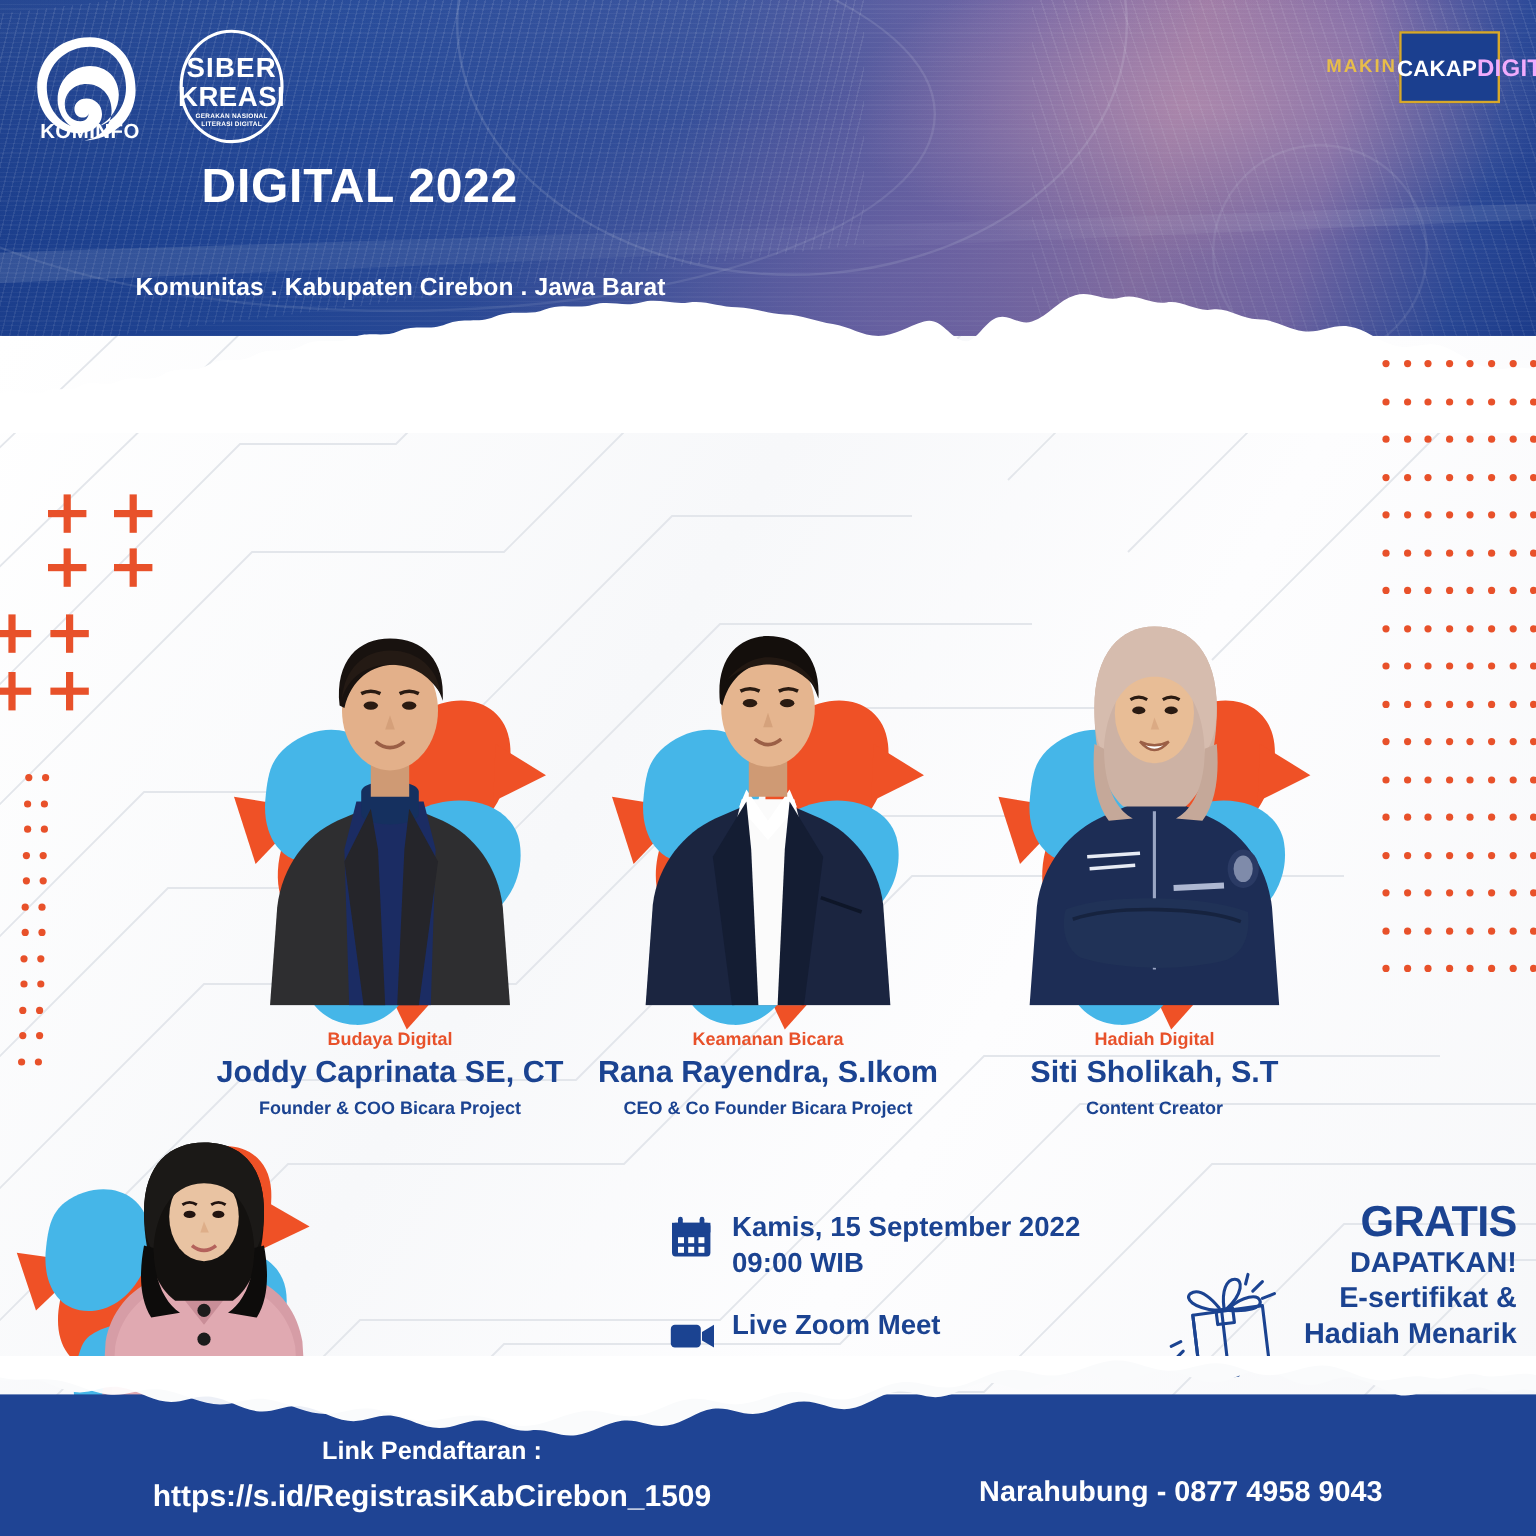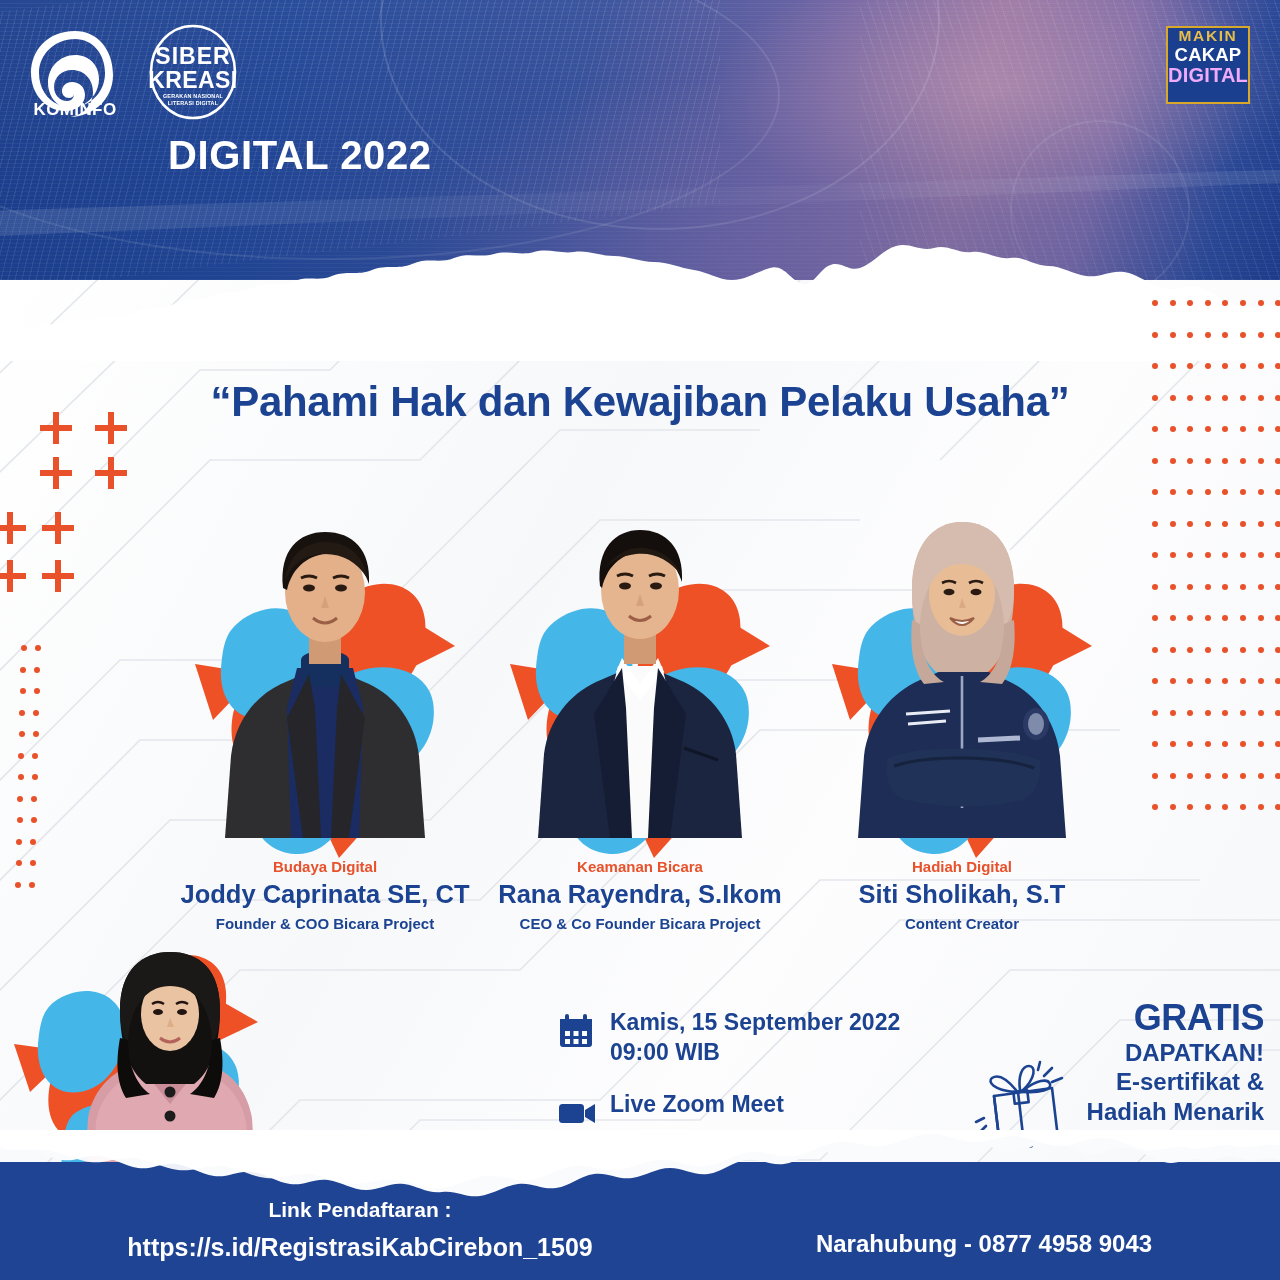--- a/index.html
+++ b/index.html
@@ -66,23 +66,23 @@
   }
 
   
   .kominfo { position:absolute; left:25px; top:25px; width:100px; height:100px; }
   .kominfo-label {
     position:absolute; left:22px; top:100px; width:106px; text-align:center;
     color:#fff; font-weight:bold; font-size:17px; letter-spacing:.4px;
   }
   .siber { position:absolute; left:132px; top:22px; width:122px; height:100px; }
   .mcd-badge {
-    position:absolute; right:30px; top:26px; width:84px; height:78px;
+    position:absolute; right:30px; top:26px; width:84px; height:60px;
     background:#1b3f8f; border:2.5px solid #d8a82a;
-    display:flex; flex-direction:column; align-items:center; 
+    display:flex; flex-direction:row; align-items:center; justify-content:center;
     line-height:1.0;
   }
   .mcd-badge .l1 { color:#e7bd4a; font-weight:bold; font-size:15.5px; letter-spacing:1.6px; }
   .mcd-badge .l2 { color:#fff; font-weight:bold; font-size:18.5px; letter-spacing:.2px; margin-top:2px;}
   .mcd-badge .l3 { color:#f0abfc; font-weight:bold; font-size:20px; letter-spacing:.2px; margin-top:1px;}
 
   .hdr-title {
     position:absolute; left:168px; top:132px; color:#fff;
     font-size:40px; font-weight:bold; line-height:1.15; letter-spacing:.6px;
   }
@@ -226,20 +226,21 @@
 
     <div class="mcd-badge">
       <div class="l1">MAKIN</div>
       <div class="l2">CAKAP</div>
       <div class="l3">DIGITAL</div>
     </div>
 
     <div class="hdr-title">
       <div>DIGITAL 2022</div>
     </div>
+    <div class="hdr-sub">Komunitas . Kabupaten Cirebon . Jawa Barat</div>
   </div>
 
   <div class="body-bg">
     <svg class="diag-lines" viewBox="0 0 1280 1000" preserveAspectRatio="none">
       <g fill="none" stroke="#e3e6eb" stroke-width="1.6">
         <path d="M-60 150 L160 -60"></path>
         <path d="M-60 250 L260 -60"></path>
         <path d="M-60 350 L200 90 L330 90 L520 -100"></path>
         <path d="M-60 450 L210 180 L420 180 L620 -20"></path>
         <path d="M-60 560 L120 380 L330 380 L560 150 L760 150"></path>
@@ -454,21 +455,20 @@
       <div class="dot" style="background: rgb(232, 81, 42); left: 1152px; top: 804px;"></div>
       <div class="dot" style="background: rgb(232, 81, 42); left: 1169.6px; top: 804px;"></div>
       <div class="dot" style="background: rgb(232, 81, 42); left: 1187.2px; top: 804px;"></div>
       <div class="dot" style="background: rgb(232, 81, 42); left: 1204.8px; top: 804px;"></div>
       <div class="dot" style="background: rgb(232, 81, 42); left: 1222.4px; top: 804px;"></div>
       <div class="dot" style="background: rgb(232, 81, 42); left: 1240px; top: 804px;"></div>
       <div class="dot" style="background: rgb(232, 81, 42); left: 1257.6px; top: 804px;"></div>
       <div class="dot" style="background: rgb(232, 81, 42); left: 1275.2px; top: 804px;"></div>
     </div>
 
-  <div class="main-title">“Pahami Hak dan Kewajiban Pelaku Usaha”</div>
 
   <div class="speaker" style="left:175px; top:498px;">
     <div class="blob-wrap">
       <svg viewBox="0 0 300 370" width="300" height="370">
 
         <path d="M176 96 C208 76 246 86 250 122 C254 158 230 196 200 206 C168 217 146 194 148 164 C150 132 158 108 176 96 Z" fill="#ef5126"></path>
 
         <path d="M100 176 C132 164 154 188 150 222 C146 256 122 282 94 278 C64 274 52 248 58 216 C64 188 80 183 100 176 Z" fill="#ef5126"></path>
 
         <path d="M20 166 L82 176 L38 222 Z" fill="#ef5126"></path>

